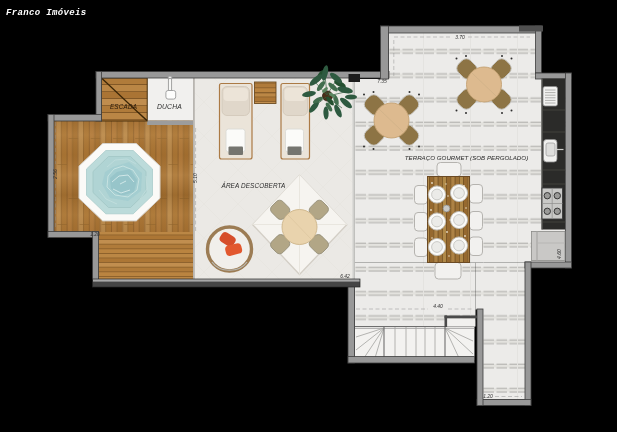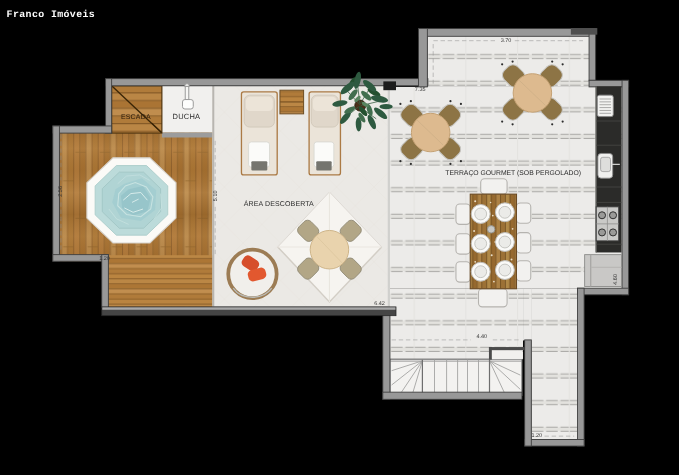--- a/index.html
+++ b/index.html
@@ -1,16 +1,16 @@
 <!DOCTYPE html>
 <html><head>
 <meta charset="utf-8">
 <style>
 html,body{margin:0;padding:0;background:#000;}
-#stage{position:relative;width:617px;height:432px;background:#000;overflow:hidden;font-family:"Liberation Sans",sans-serif;}
+#stage{position:relative;width:617px;height:432px;background:#000;overflow:hidden;font-family:"Liberation Sans",sans-serif;font-style:italic;}
 .logo{position:absolute;left:6px;top:8px;color:#fff;font-family:"Liberation Mono",monospace;font-weight:bold;font-size:9px;letter-spacing:0.35px;}
 </style>
 </head>
 <body>
 <div id="stage">
 <svg width="617" height="432" viewBox="0 0 617 432" xmlns="http://www.w3.org/2000/svg">
 <defs>
 <pattern id="woodV" patternUnits="userSpaceOnUse" width="22.2" height="60">
 <rect width="22.2" height="60" fill="#ab7538"></rect>
 <rect x="0" width="5.55" height="60" fill="#ae783a"></rect>

